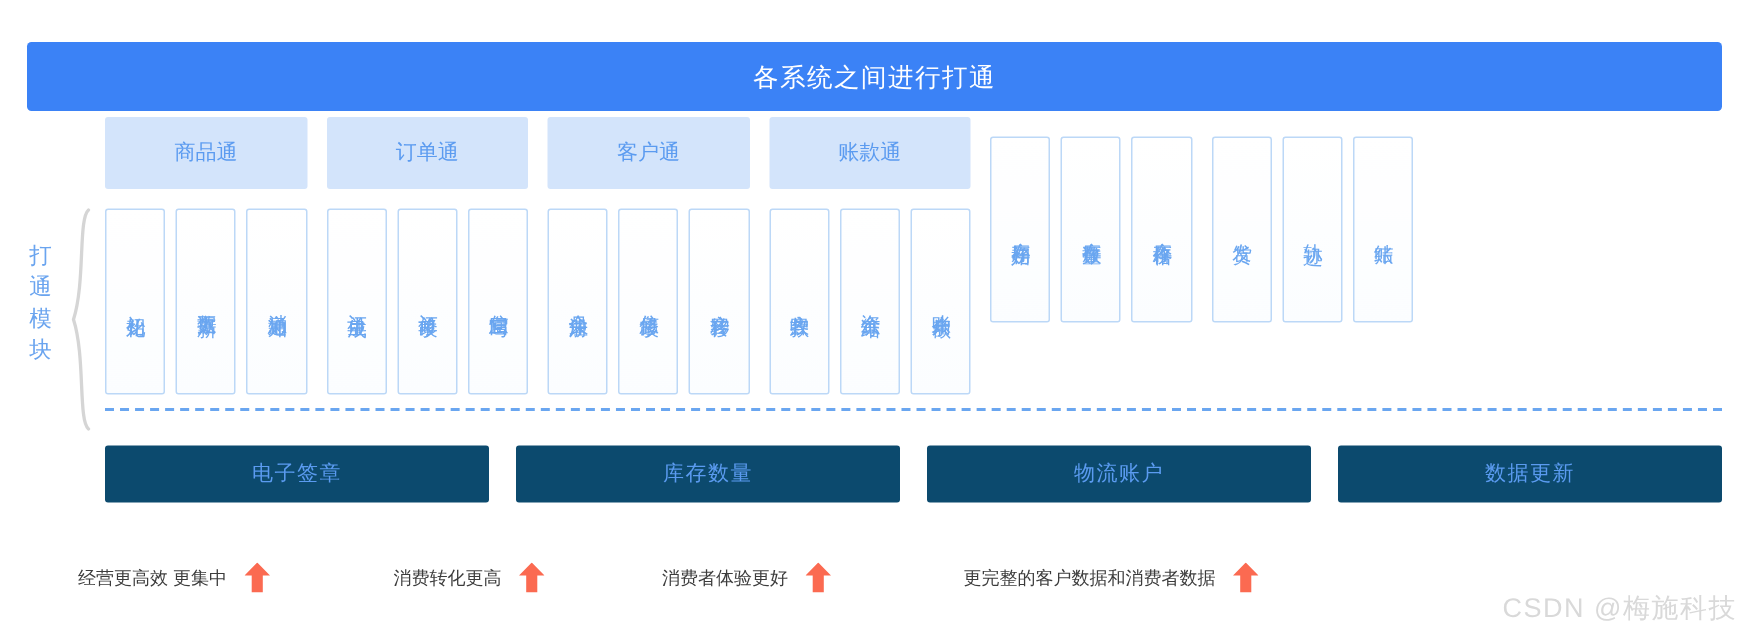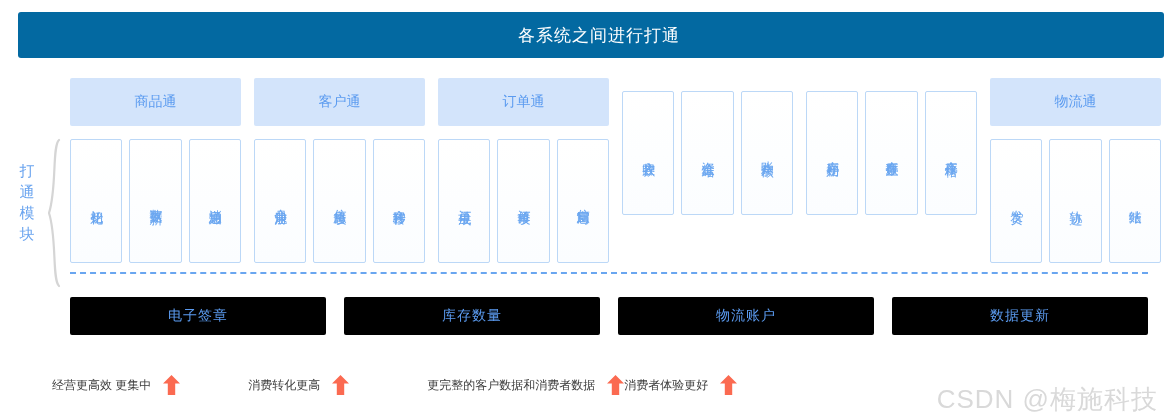--- a/index.html
+++ b/index.html
@@ -12,29 +12,28 @@
     height: 419px;
     font-family: "Liberation Sans", "DejaVu Sans", sans-serif;
     overflow: hidden;
     position: relative;
   }
 
   
   .banner {
     position: absolute;
     left: 18px;
-    top: 12px;
+    top: 28px;
     width: 1130px;
     height: 46px;
-    background: #0369a1;
+    background: #3b82f6;
     border-radius: 3px;
     display: flex;
     align-items: center;
     justify-content: center;
-    padding-left: 16px;
   }
   .banner-text {
     color: #ffffff;
     font-size: 17px;
     letter-spacing: 1px;
   }
 
   
   .left-label {
     position: absolute;
@@ -55,21 +54,21 @@
     top: 138px;
     width: 16px;
     height: 150px;
   }
 
   
   .content {
     position: absolute;
     left: 70px;
     top: 78px;
-    width: 1091px;
+    width: 872px;
     height: 262px;
   }
 
   .groups-row {
     display: flex;
     gap: 13px;
     width: 100%;
   }
   .group {
     flex: 1 1 0;
@@ -130,21 +129,21 @@
     position: absolute;
     left: 70px;
     top: 297px;
     width: 1078px;
     display: flex;
     gap: 18px;
   }
   .system-box {
     flex: 1 1 0;
     height: 38px;
-    background: #000000;
+    background: #0c4a6e;
     border-radius: 2px;
     display: flex;
     align-items: center;
     justify-content: center;
     color: #5b9bf0;
     font-size: 14px;
     letter-spacing: 1px;
   }
 
   
@@ -158,36 +157,36 @@
   }
   .benefit {
     display: flex;
     align-items: center;
     gap: 12px;
     color: #3c3c3c;
     font-size: 12px;
   }
   .benefit-text { white-space: nowrap; }
   .b0 { margin-right: 68px; }
-  .b1 { margin-right: 78px; }
+  .b1 { margin-right: 78px; margin-left: 14px; }
   .b2 { margin-right: 88px; }
 
   .arrow-up {
     width: 17px;
     height: 20px;
     display: block;
   }
 
   
   .watermark {
     position: absolute;
     right: 8px;
     bottom: 2px;
     color: #d9d9d9;
-    font-size: 26px;
+    font-size: 18px;
     letter-spacing: 1px;
     white-space: nowrap;
     text-align: right;
   }
 </style>
 </head>
 <body>
 
 <div class="banner">
   <div class="banner-text">各系统之间进行打通</div>
@@ -219,53 +218,56 @@
           <span class="card-text">数据更新</span>
         </div>
         <div class="card">
           <span class="card-text">消息通知</span>
         </div>
       </div>
     </div>
 
     <div class="group">
       <div class="group-header">
+        <span>订单通</span>
+      </div>
+      <div class="cards">
+        <div class="card">
+          <span class="card-text">订单生成</span>
+        </div>
+        <div class="card">
+          <span class="card-text">订单修改</span>
+        </div>
+        <div class="card">
+          <span class="card-text">信息回写</span>
+        </div>
+      </div>
+    </div>
+
+    <div class="group">
+      <div class="group-header">
         <span>客户通</span>
       </div>
       <div class="cards">
         <div class="card">
           <span class="card-text">会员注册</span>
         </div>
         <div class="card">
           <span class="card-text">信息修改</span>
         </div>
         <div class="card">
           <span class="card-text">客户转移</span>
         </div>
       </div>
     </div>
 
     <div class="group">
       <div class="group-header">
-        <span>订单通</span>
-      </div>
-      <div class="cards">
-        <div class="card">
-          <span class="card-text">订单生成</span>
-        </div>
-        <div class="card">
-          <span class="card-text">订单修改</span>
-        </div>
-        <div class="card">
-          <span class="card-text">信息回写</span>
-        </div>
-      </div>
-    </div>
-
-    <div class="group">
+        <span>账款通</span>
+      </div>
       <div class="cards">
         <div class="card">
           <span class="card-text">客户收款</span>
         </div>
         <div class="card">
           <span class="card-text">资金冻结</span>
         </div>
         <div class="card">
           <span class="card-text">账户余额</span>
         </div>
@@ -280,23 +282,20 @@
         <div class="card">
           <span class="card-text">库存数量</span>
         </div>
         <div class="card">
           <span class="card-text">库存价格</span>
         </div>
       </div>
     </div>
 
     <div class="group">
-      <div class="group-header">
-        <span>物流通</span>
-      </div>
       <div class="cards">
         <div class="card">
           <span class="card-text">发货</span>
         </div>
         <div class="card">
           <span class="card-text">轨迹</span>
         </div>
         <div class="card">
           <span class="card-text">结账</span>
         </div>
@@ -332,29 +331,29 @@
     </svg>
   </div>
 
   <div class="benefit b1">
     <span class="benefit-text">消费转化更高</span>
     <svg class="arrow-up" viewBox="0 0 17 20" aria-hidden="true">
       <path d="M8.5 0 L17 8.6 L12.2 8.6 L12.2 20 L4.8 20 L4.8 8.6 L0 8.6 Z" fill="#fb6a51"></path>
     </svg>
   </div>
 
+  <div class="benefit b2">
+    <span class="benefit-text">消费者体验更好</span>
+    <svg class="arrow-up" viewBox="0 0 17 20" aria-hidden="true">
+      <path d="M8.5 0 L17 8.6 L12.2 8.6 L12.2 20 L4.8 20 L4.8 8.6 L0 8.6 Z" fill="#fb6a51"></path>
+    </svg>
+  </div>
+
   <div class="benefit b3">
     <span class="benefit-text">更完整的客户数据和消费者数据</span>
     <svg class="arrow-up" viewBox="0 0 17 20" aria-hidden="true">
       <path d="M8.5 0 L17 8.6 L12.2 8.6 L12.2 20 L4.8 20 L4.8 8.6 L0 8.6 Z" fill="#fb6a51"></path>
     </svg>
   </div>
 
-  <div class="benefit b2">
-    <span class="benefit-text">消费者体验更好</span>
-    <svg class="arrow-up" viewBox="0 0 17 20" aria-hidden="true">
-      <path d="M8.5 0 L17 8.6 L12.2 8.6 L12.2 20 L4.8 20 L4.8 8.6 L0 8.6 Z" fill="#fb6a51"></path>
-    </svg>
-  </div>
-
 </div>
 
 <div class="watermark">CSDN @梅施科技</div>
 
 </body></html>

